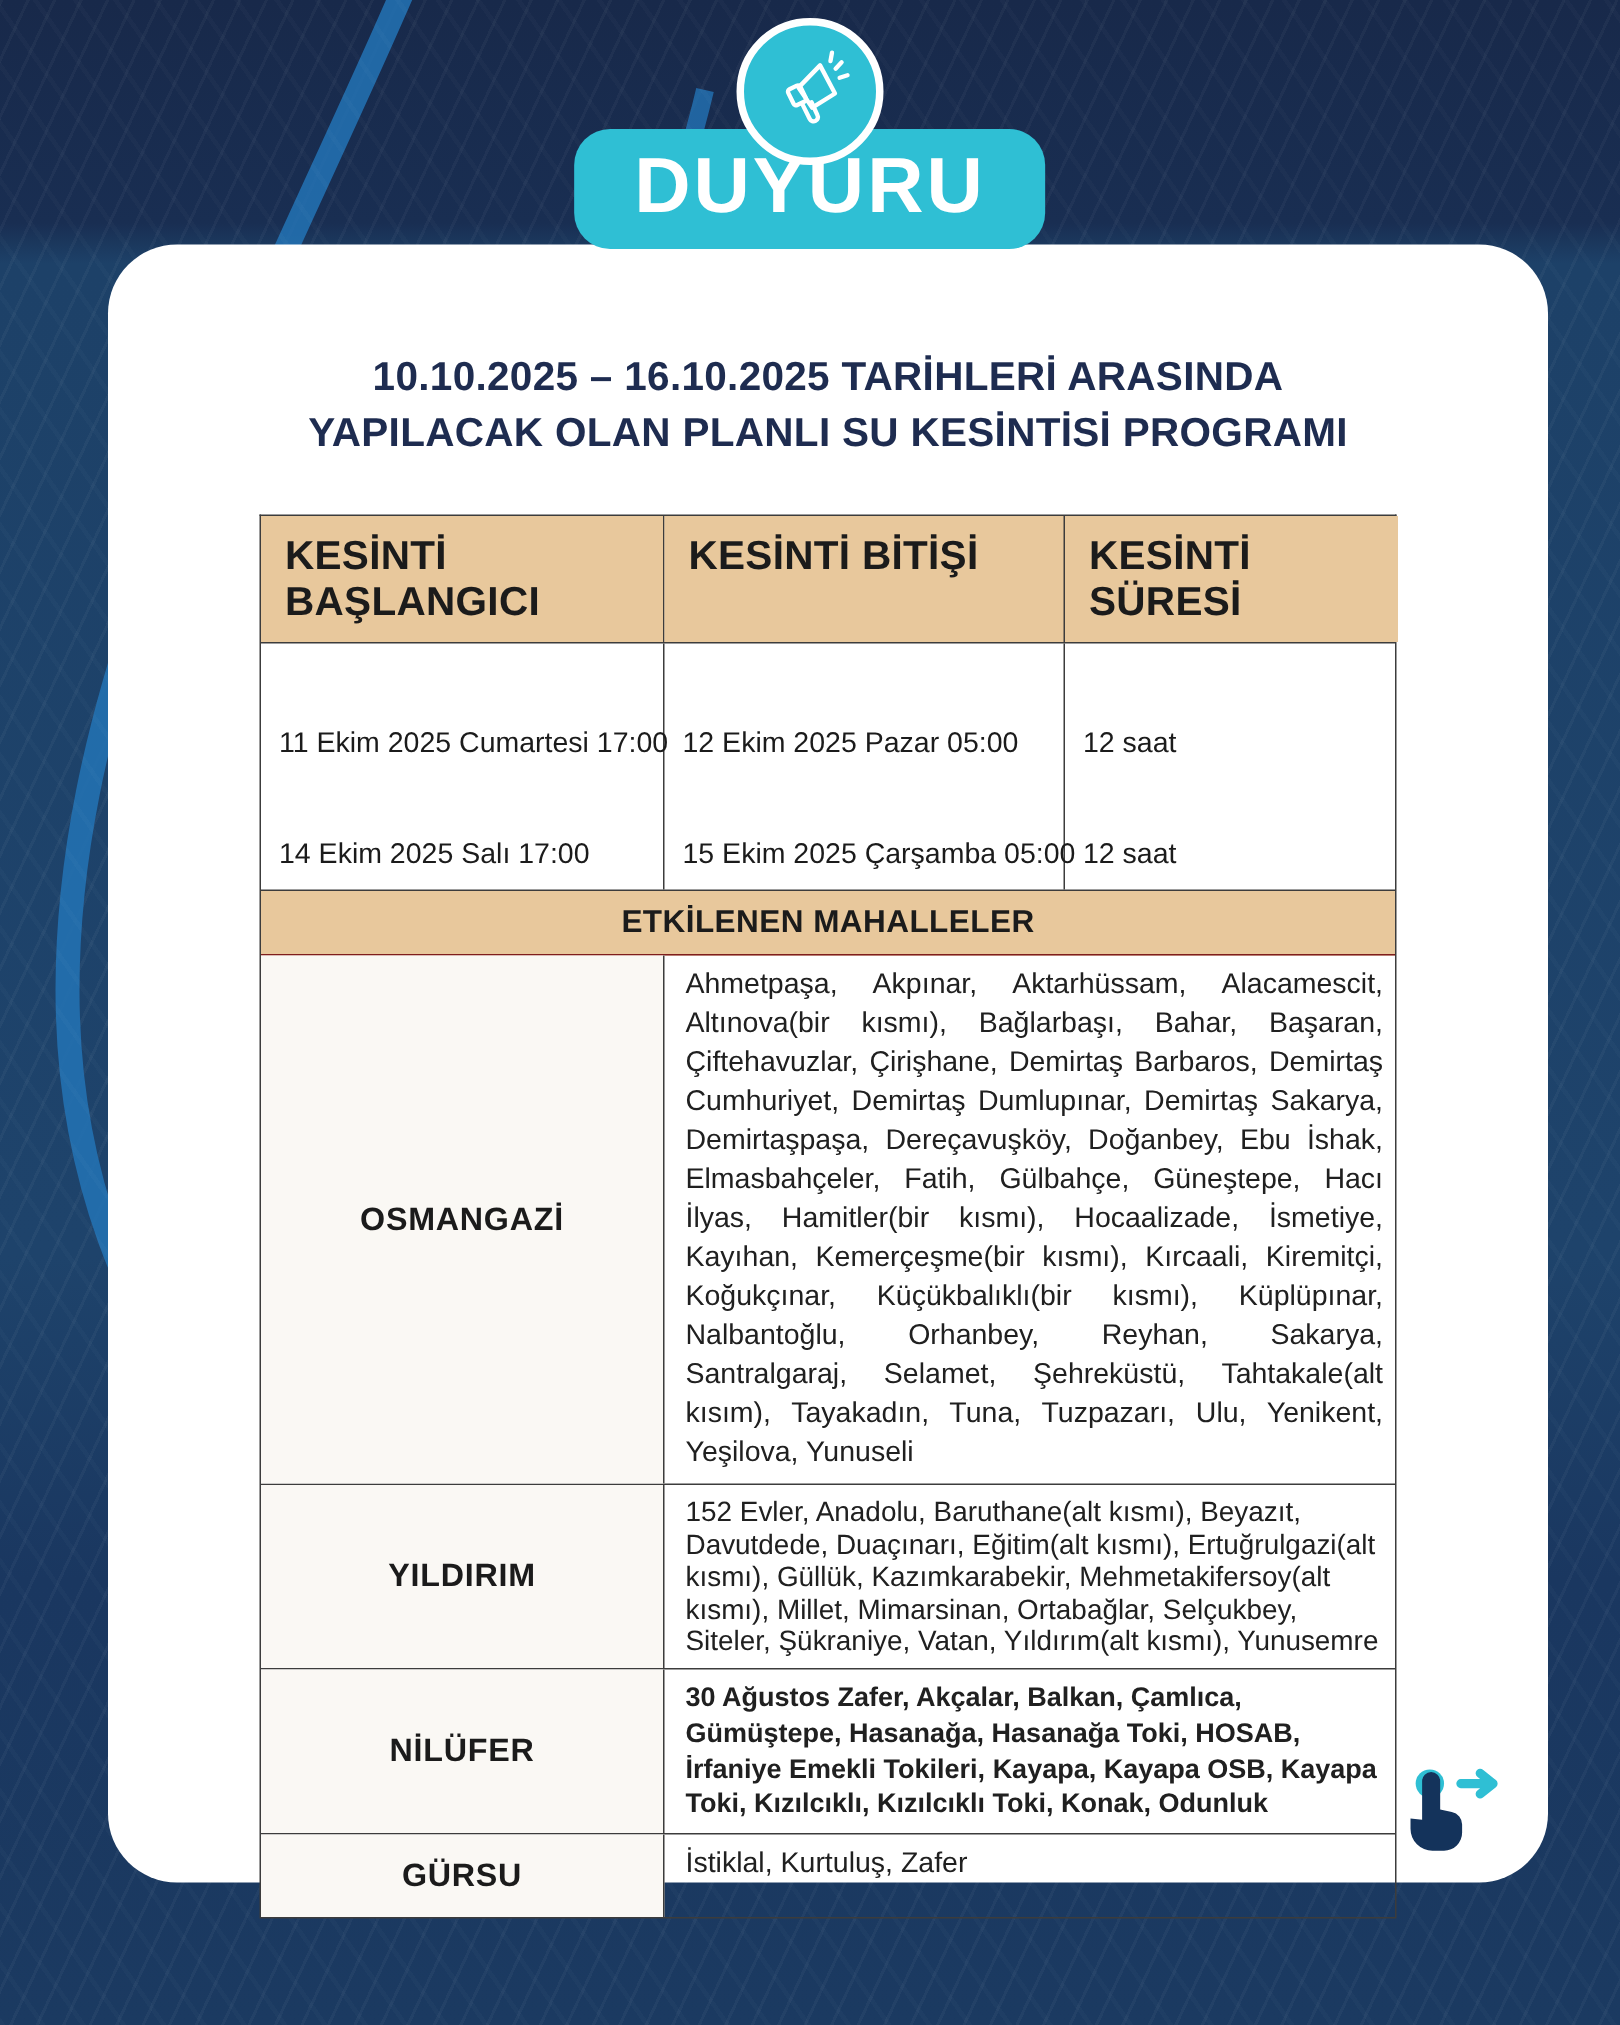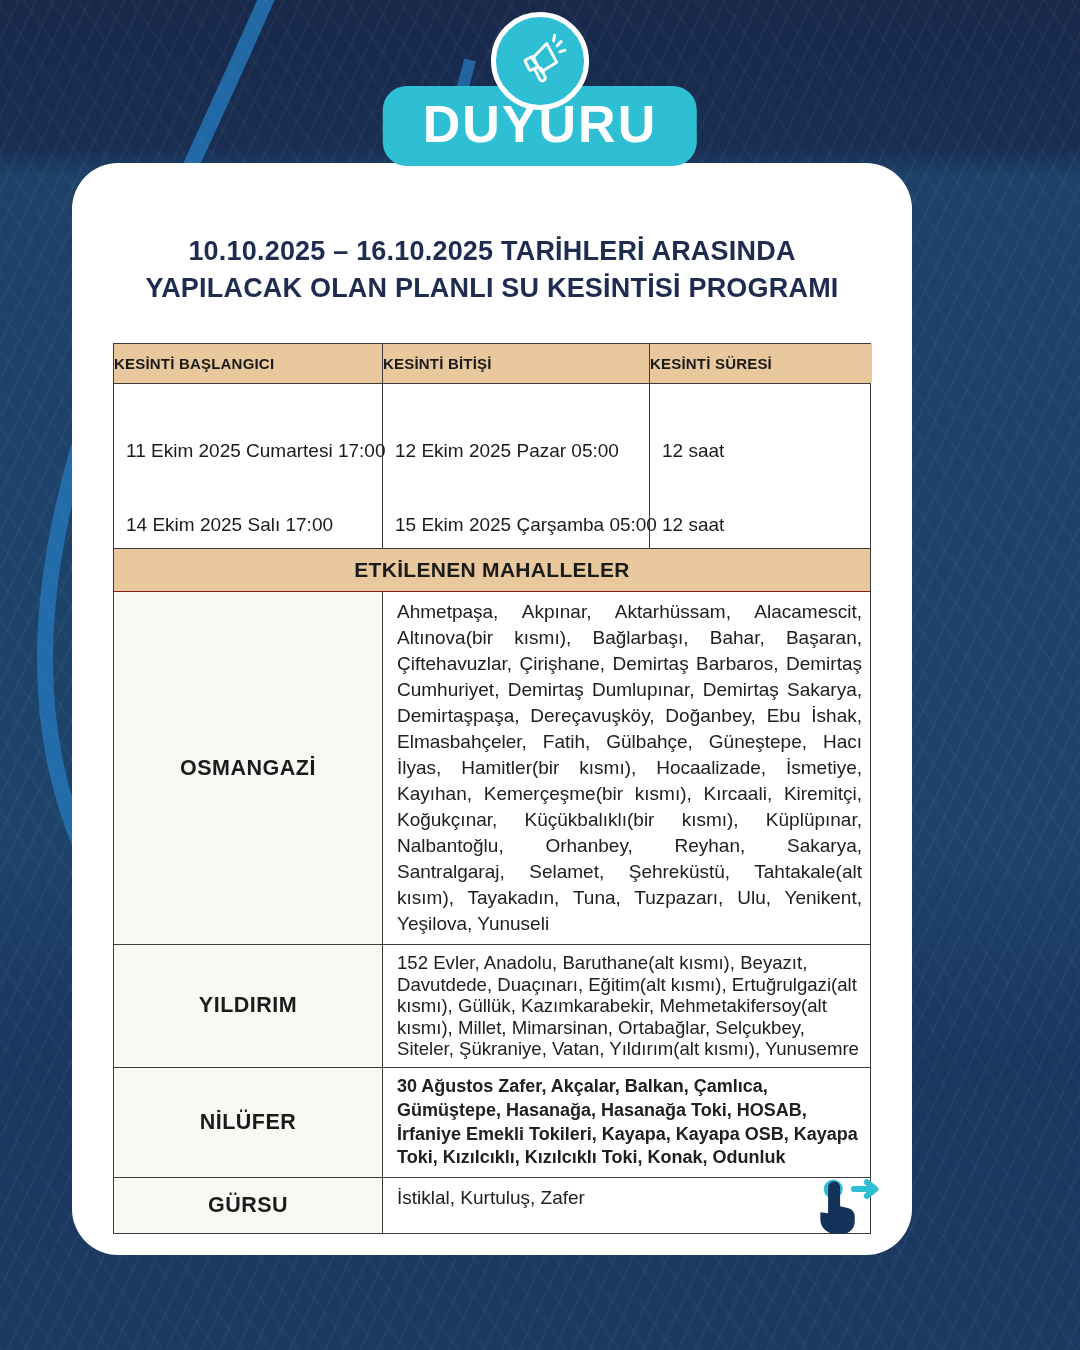--- a/index.html
+++ b/index.html
@@ -12,21 +12,21 @@
       repeating-linear-gradient(115deg, rgba(255,255,255,0.035) 0 2px, rgba(0,0,0,0) 2px 16px),
       linear-gradient(180deg, #18294a 0%, #192e52 11%, #1d4168 13%, #1e436b 62%, #1a3760 78%, #1b3a61 100%);
   }
   .bg-deco { position: absolute; top: 0; left: 0; z-index: 0; }
   .chevrons {
     position: absolute; right: 0; top: 0; width: 100%; height: 100%; z-index: 0;
     background: repeating-linear-gradient(55deg, rgba(255,255,255,0.02) 0 3px, rgba(0,0,0,0) 3px 22px);
   }
 
   .card {
-    position: absolute; left: 72px; top: 163px; width: 840px; height: 1092px;
+    position: absolute; left: 72px; top: 163px; width: 960px; height: 1092px;
     background: #ffffff; border-radius: 46px; z-index: 1;
   }
 
   .badge-circle {
     position: absolute; left: 50%; top: 12px; transform: translateX(-50%);
     width: 98px; height: 98px; border-radius: 50%;
     background: #2fbfd4; border: 5px solid #ffffff; z-index: 3;
     display: flex; align-items: center; justify-content: center;
   }
   .badge-pill {
@@ -43,21 +43,21 @@
 
   .wtable {
     width: 758px; margin: 36px auto 0 auto;
     border: 1px solid #3c3c3c; border-bottom: none;
     color: #1b1b1b;
   }
   .trow { display: grid; grid-template-columns: 269px 267px 222px; border-bottom: 1px solid #3c3c3c; }
   .trow-2col { display: grid; grid-template-columns: 269px 489px; border-bottom: 1px solid #3c3c3c; }
   .cell { padding: 8px 8px 8px 12px; border-right: 1px solid #3c3c3c; }
   .cell:last-child { border-right: none; }
-  .th { background: #e8c89c; font-weight: 800; font-size: 15px; padding: 11px 6px 11px 0; letter-spacing: 0.2px; }
+  .th { background: #e8c89c; font-weight: 800; font-size: 27px; padding: 11px 6px 11px 16px; letter-spacing: 0.2px; }
   .dateline { font-size: 19px; line-height: 30px; white-space: nowrap; margin-top: 44px; }
   .band {
     background: #e8c89c; text-align: center; font-weight: 800; font-size: 21px;
     padding: 9px 0; border-bottom: 1px solid #7f1d1d; letter-spacing: 0.3px;
   }
   .district-cell {
     display: flex; align-items: center; justify-content: center;
     background: #faf8f4; font-weight: 800; font-size: 21.5px; letter-spacing: 0.5px;
     border-right: 1px solid #3c3c3c; padding: 15px;
   }

